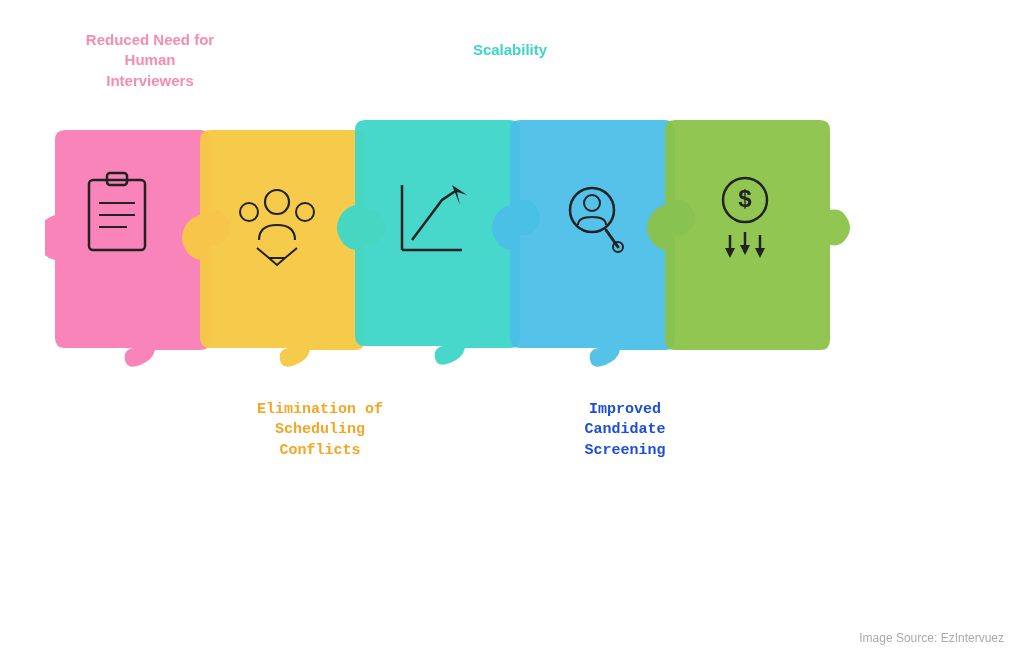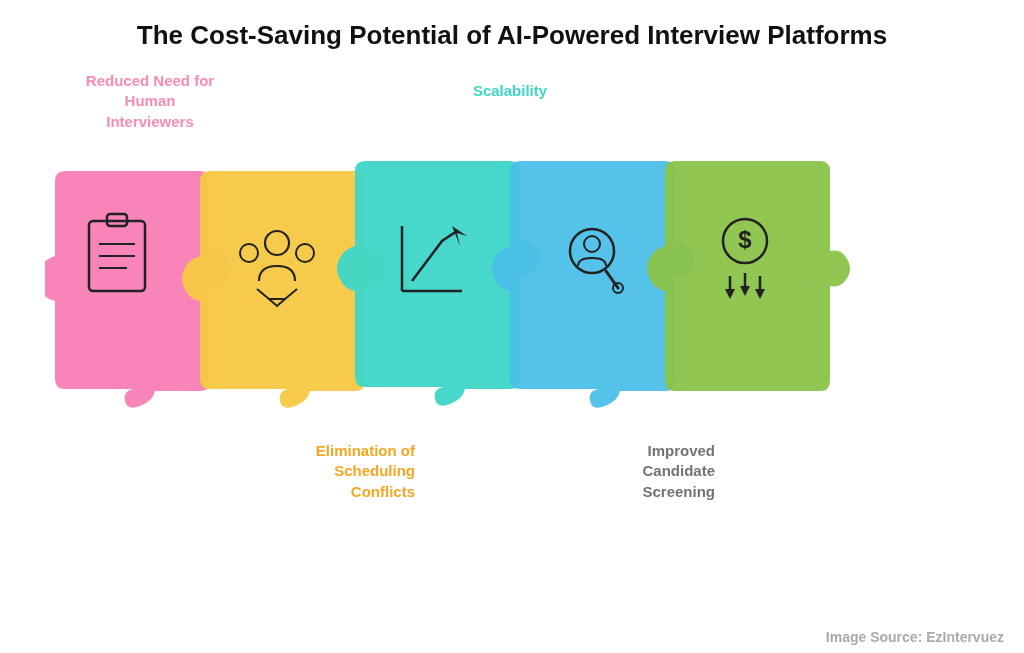--- a/index.html
+++ b/index.html
@@ -38,42 +38,41 @@
       font-size: 15px;
       line-height: 1.35;
     }
     .label-pink { color: #f78cb0; }
     .label-teal { color: #3dd6c8; text-align: center; }
     .label-green { color: #8bc34a; }
 
     
     .label-below {
       position: absolute;
-      text-align: right;
+      text-align: center;
       font-weight: 700;
       font-size: 15px;
       line-height: 1.35;
+      font-family: Liberation Mono, monospace;
     }
     .label-yellow { color: #f5a623; }
-    .label-blue { color: #737373; }
+    .label-blue { color: #1d4ed8; }
 
     .source-text {
       position: absolute;
       bottom: 8px;
       right: 20px;
-      font-size: 14px;
+      font-size: 12px;
       color: #aaa;
-      font-weight: bold;
     }
   </style>
 </head>
 <body>
 
 <div class="container">
-  <div class="title">The Cost-Saving Potential of AI-Powered Interview Platforms</div>
 
   <div class="puzzle-area">
 
     <div class="label-above label-pink" style="left: 30px; top: 10px; width: 180px;">
       Reduced Need for<br>Human<br>Interviewers
     </div>
 
     <div class="label-above label-teal" style="left: 415px; top: 20px; width: 130px;">
       Scalability
     </div>

